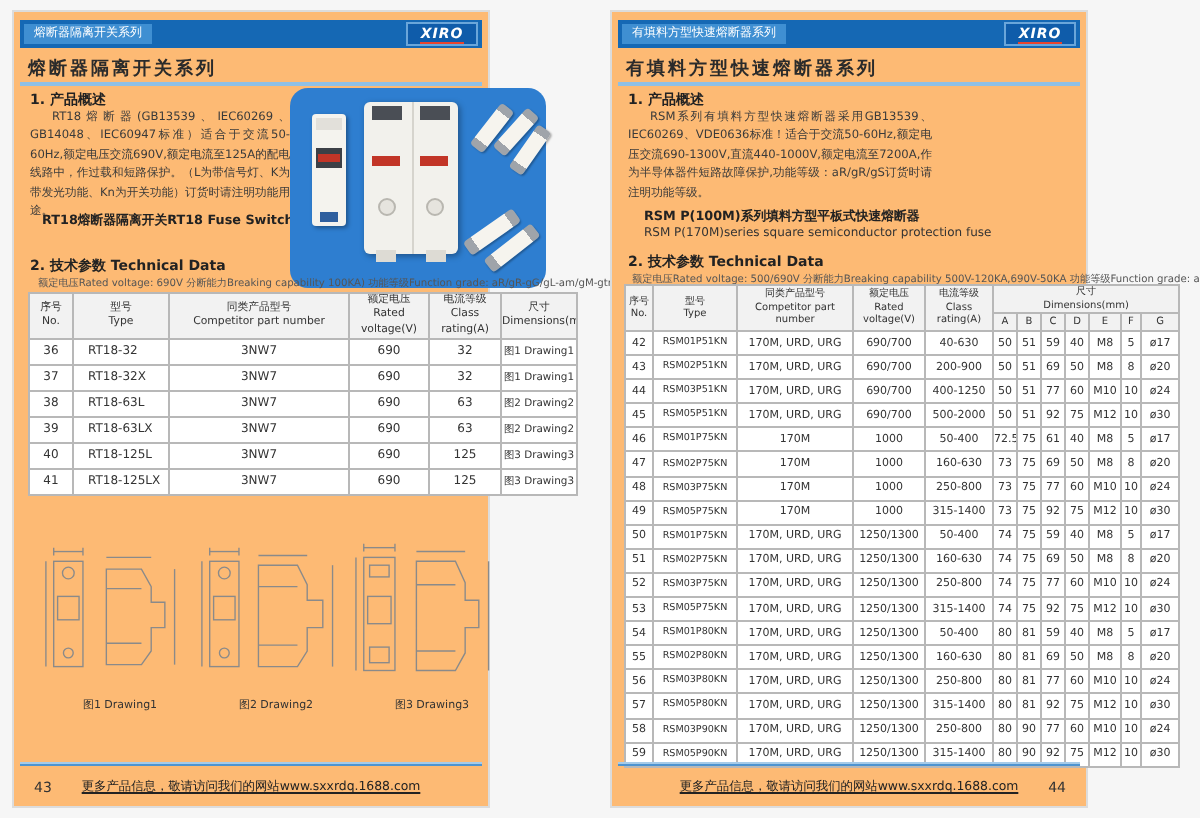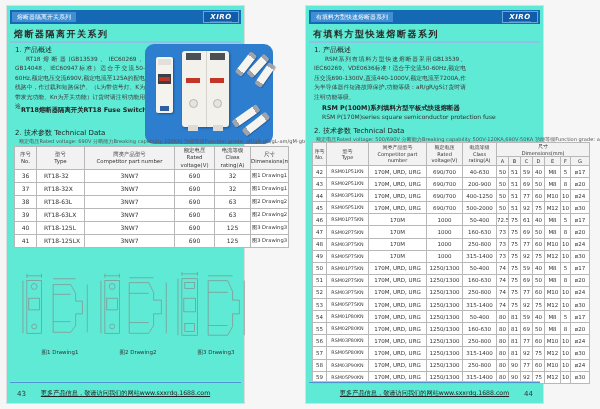--- a/index.html
+++ b/index.html
@@ -1,33 +1,33 @@
 <!DOCTYPE html>
 <html><head>
 <meta charset="utf-8">
 <style>
   * { box-sizing: border-box; margin: 0; padding: 0; }
   html,body { width:600px; height:409px; }
   body { background:#f6f6f6; font-family:"DejaVu Sans","Liberation Sans",sans-serif; position:relative; overflow:hidden; }
 
-  .page { position:absolute; top:5px; width:239px; height:399px; background:#5eead4; border:1px solid #dcdcdc; }
+  .page { position:absolute; top:5px; width:239px; height:399px; background:#fdba74; border:1px solid #dcdcdc; }
   #page-left  { left:6px; }
   #page-right { left:305px; }
 
   
   .topbar { position:absolute; top:4px; left:3px; right:3px; height:14px; background:#1568b4;
             display:flex; align-items:center; justify-content:space-between; padding:0 2px; }
   .chip { background:#3f8fd2; color:#fff; font-size:6px; line-height:10px; height:10px; padding:0 5px; white-space:nowrap; }
   .logo { background:#0f5caa; border:1px solid #6aa6da; height:12px; min-width:36px; display:flex; align-items:center; justify-content:center; padding:0 3px; }
   .logo-text { color:#fff; font-style:italic; font-weight:bold; font-size:7px; letter-spacing:.5px; border-bottom:1px solid #e8442e; line-height:8px; }
 
   .page-title { position:absolute; top:22px; left:7px; font-size:9px; font-weight:bold; color:#2b2b2b; letter-spacing:1.5px; white-space:nowrap; }
   .title-rule { position:absolute; top:35px; left:3px; right:3px; height:2px; background:#8fc0e6; }
 
-  .h2 { position:absolute; font-size:7px; font-weight:normal; color:#222; white-space:nowrap;text-align:right; }
+  .h2 { position:absolute; font-size:7px; font-weight:bold; color:#222; white-space:nowrap;text-align:right; }
   .para { position:absolute; font-size:5.8px; color:#3a3a3a; line-height:1.62; text-indent:11px; text-align:justify; }
   .product-line { position:absolute; font-size:6.4px; font-weight:bold; color:#222; white-space:nowrap; }
   .product-line-en { position:absolute; font-size:6px; color:#333; white-space:nowrap; }
   .note { position:absolute; font-size:5.1px; color:#555; white-space:nowrap; }
 
   
   .photo { position:absolute; left:138px; top:38px; width:128px; height:100px; background:#2e7ed0; border-radius:9px; }
   .dev1 { position:absolute; left:11px; top:13px; width:17px; height:56px; background:#f4f3ee; border-radius:2px; box-shadow:1px 1px 2px rgba(0,0,0,.35); }
   .dev1 .lbl { position:absolute; top:2px; left:2px; right:2px; height:6px; background:#e2e0da; }
   .dev1 .win { position:absolute; top:17px; left:2px; right:2px; height:10px; background:#3c4046; }

